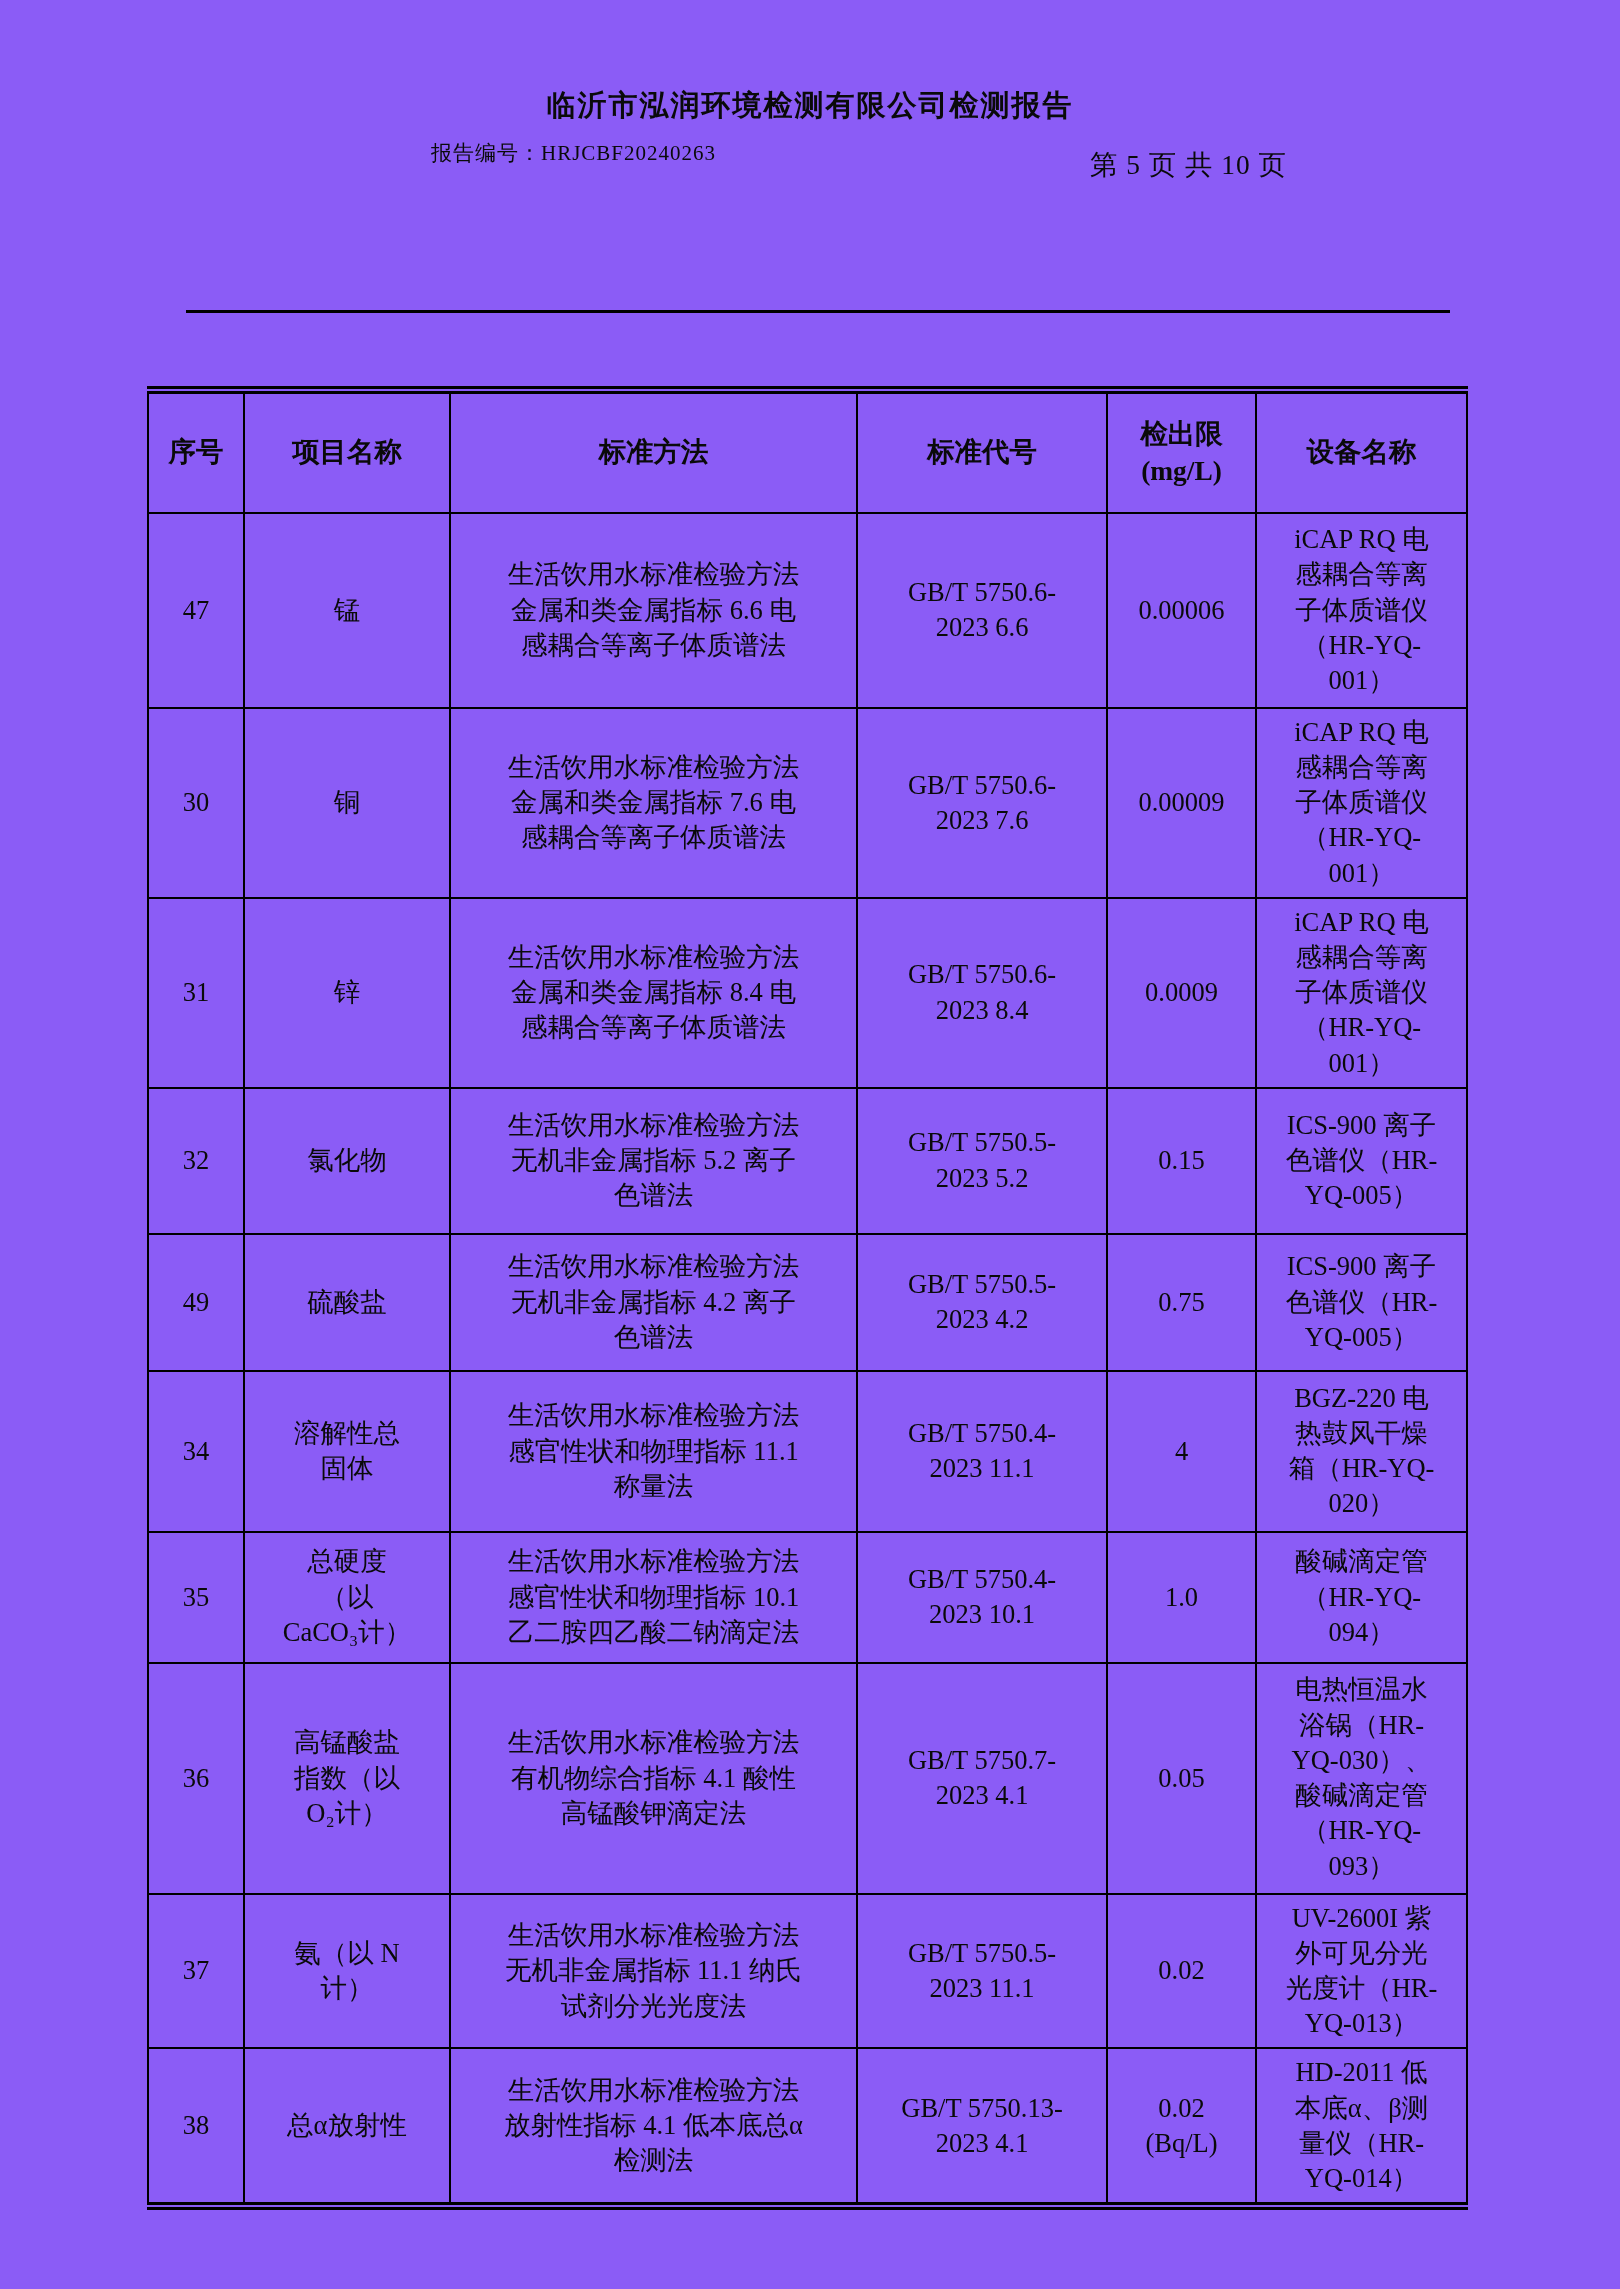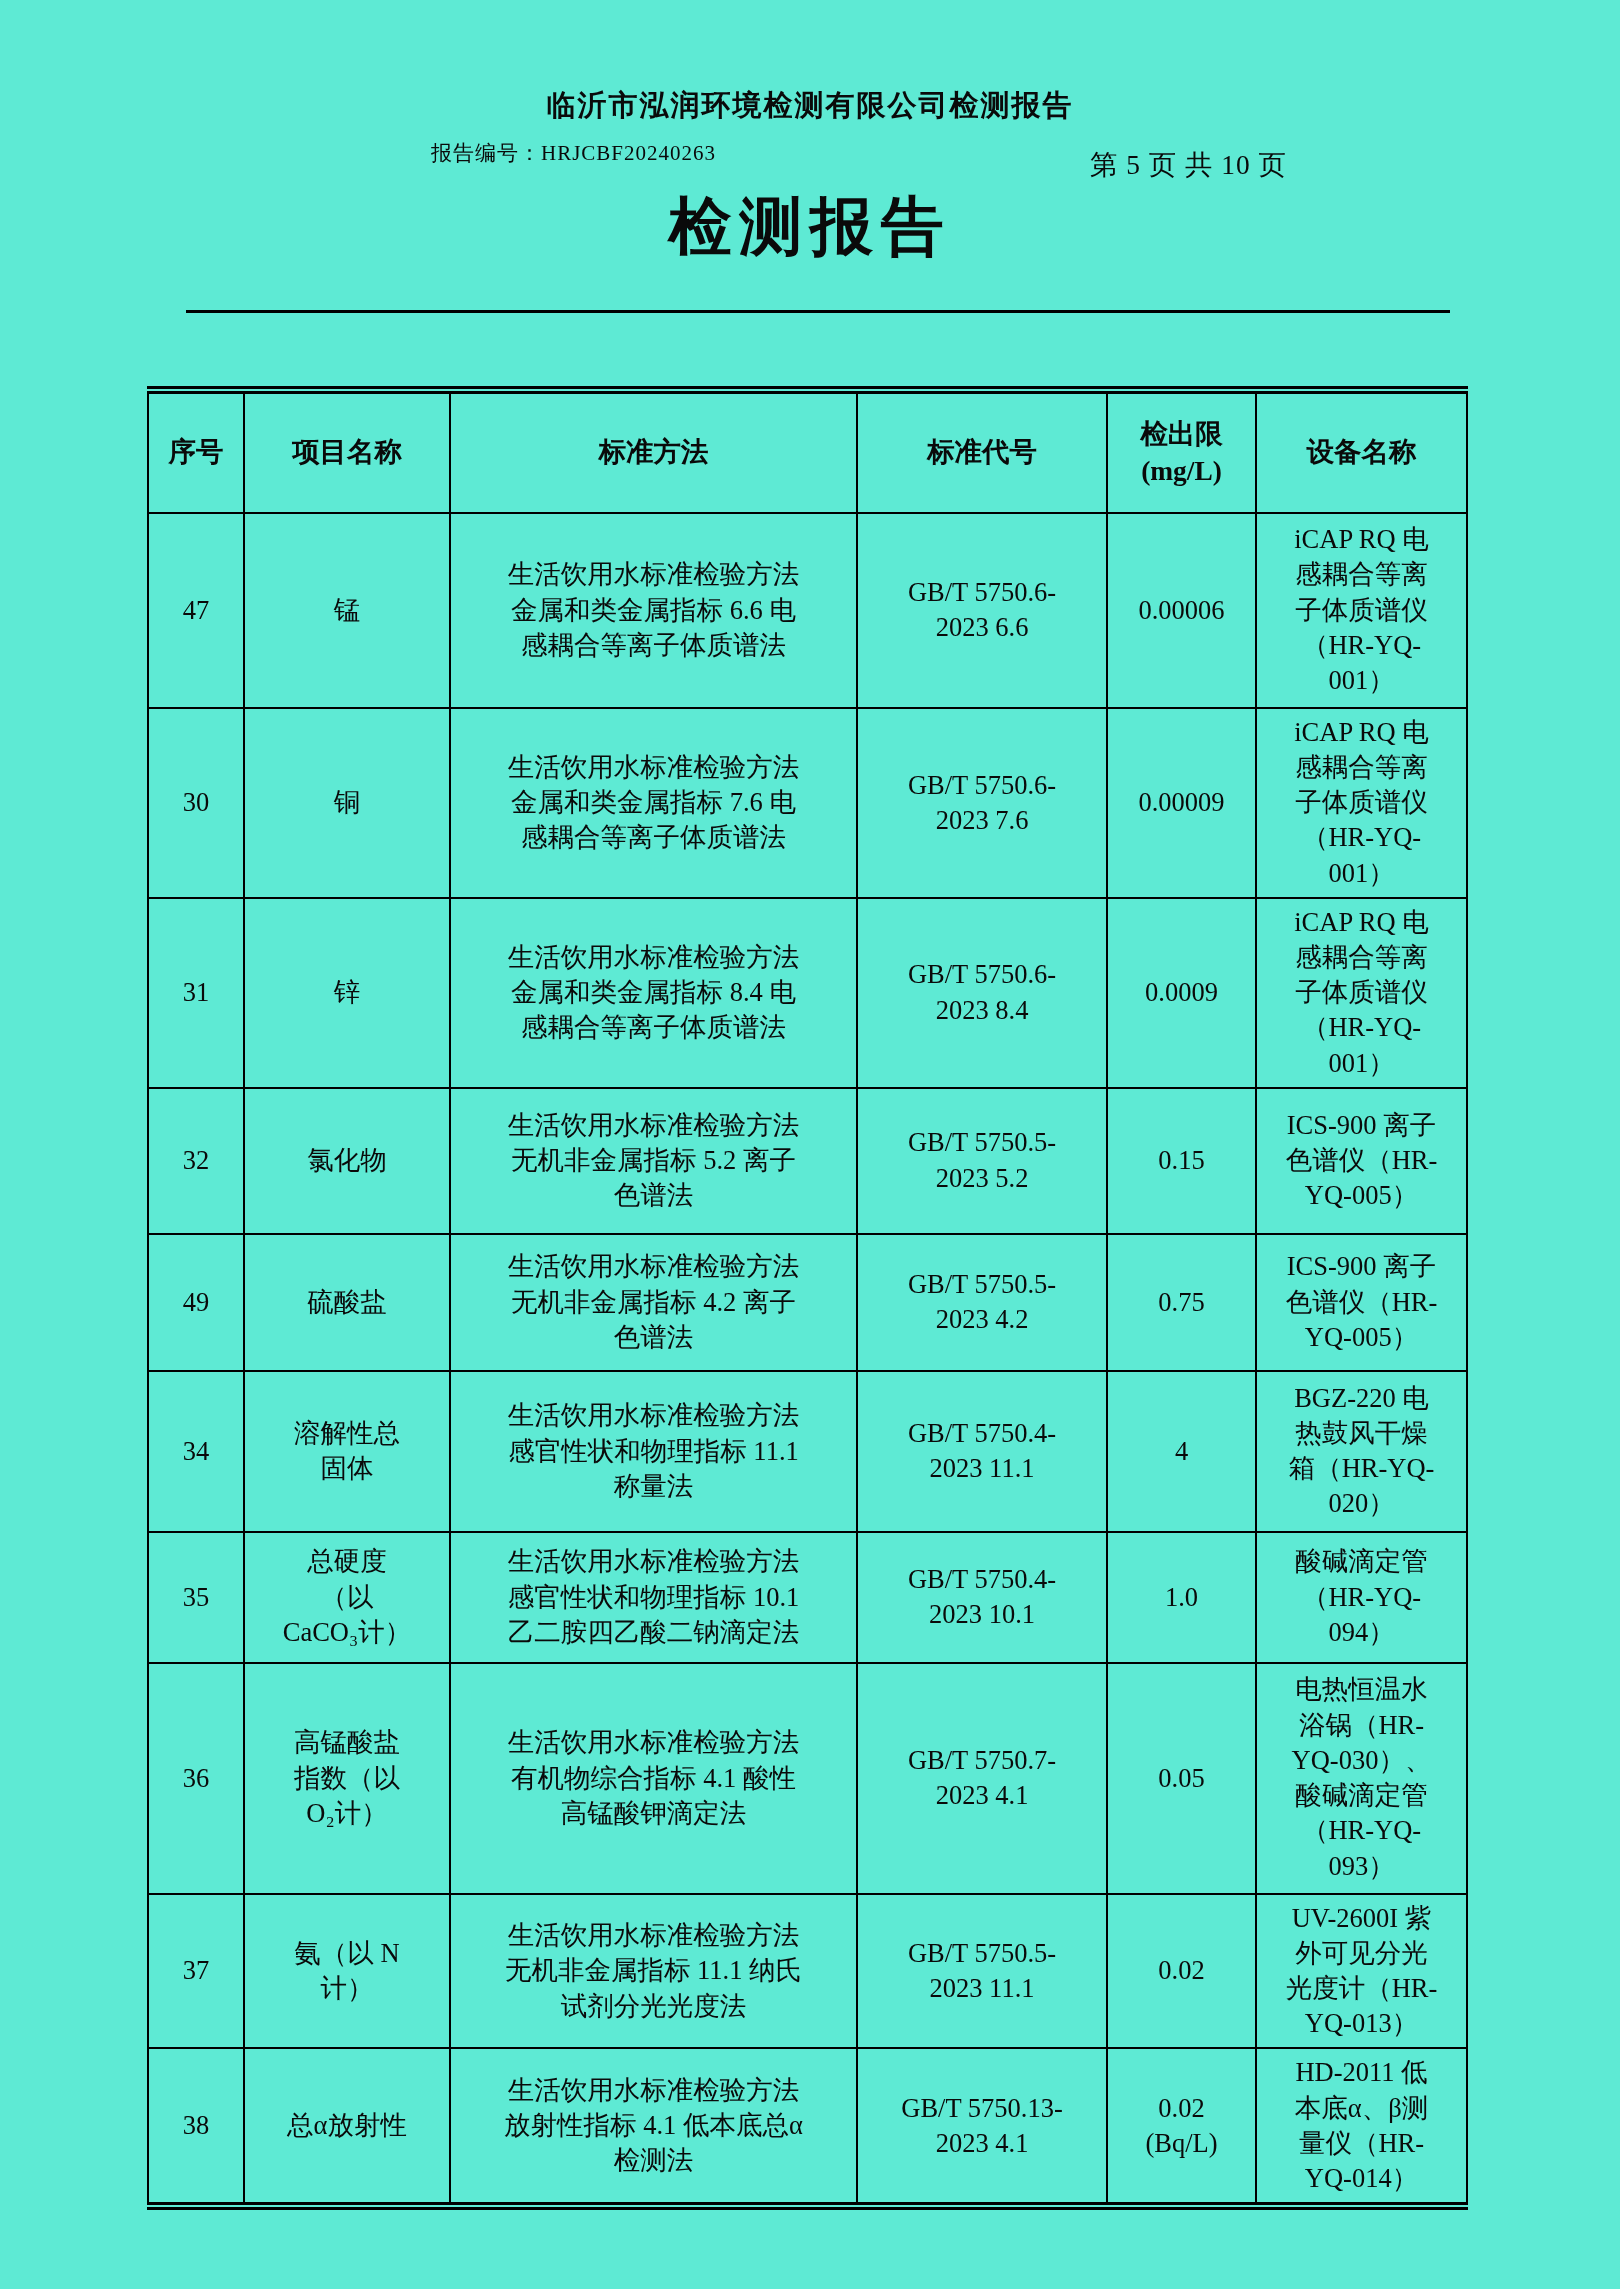--- a/index.html
+++ b/index.html
@@ -1,20 +1,20 @@
 <!DOCTYPE html>
 <html lang="zh"><head>
 <meta charset="utf-8">
 <style>
   html,body{margin:0;padding:0;background:#ffffff;}
   .page{
     position:relative;
     width:1620px;
     height:2290px;
-    background:#5eead4;
+    background:#8b5cf6;
     color:#0a0a0a;
     font-family:"Liberation Serif","DejaVu Serif",serif;
     overflow:hidden;
   }
   .company{
     position:absolute;
     top:86px;left:0;width:100%;
     text-align:center;
     font-family:"Liberation Sans","DejaVu Sans",sans-serif;
     font-weight:bold;
@@ -96,21 +96,20 @@
 <body>
 
 <div class="page">
 
   <div class="company">临沂市泓润环境检测有限公司检测报告</div>
 
   <div class="meta-left"><span>报告编号：</span><span>HRJCBF20240263</span></div>
 
   <div class="meta-right">第 5 页 共 10 页</div>
 
-  <h1 class="doc-title">检测报告</h1>
 
   <div class="title-rule"></div>
 
   <table class="report">
     <colgroup>
       <col style="width:96px">
       <col style="width:206px">
       <col style="width:407px">
       <col style="width:250px">
       <col style="width:149px">

